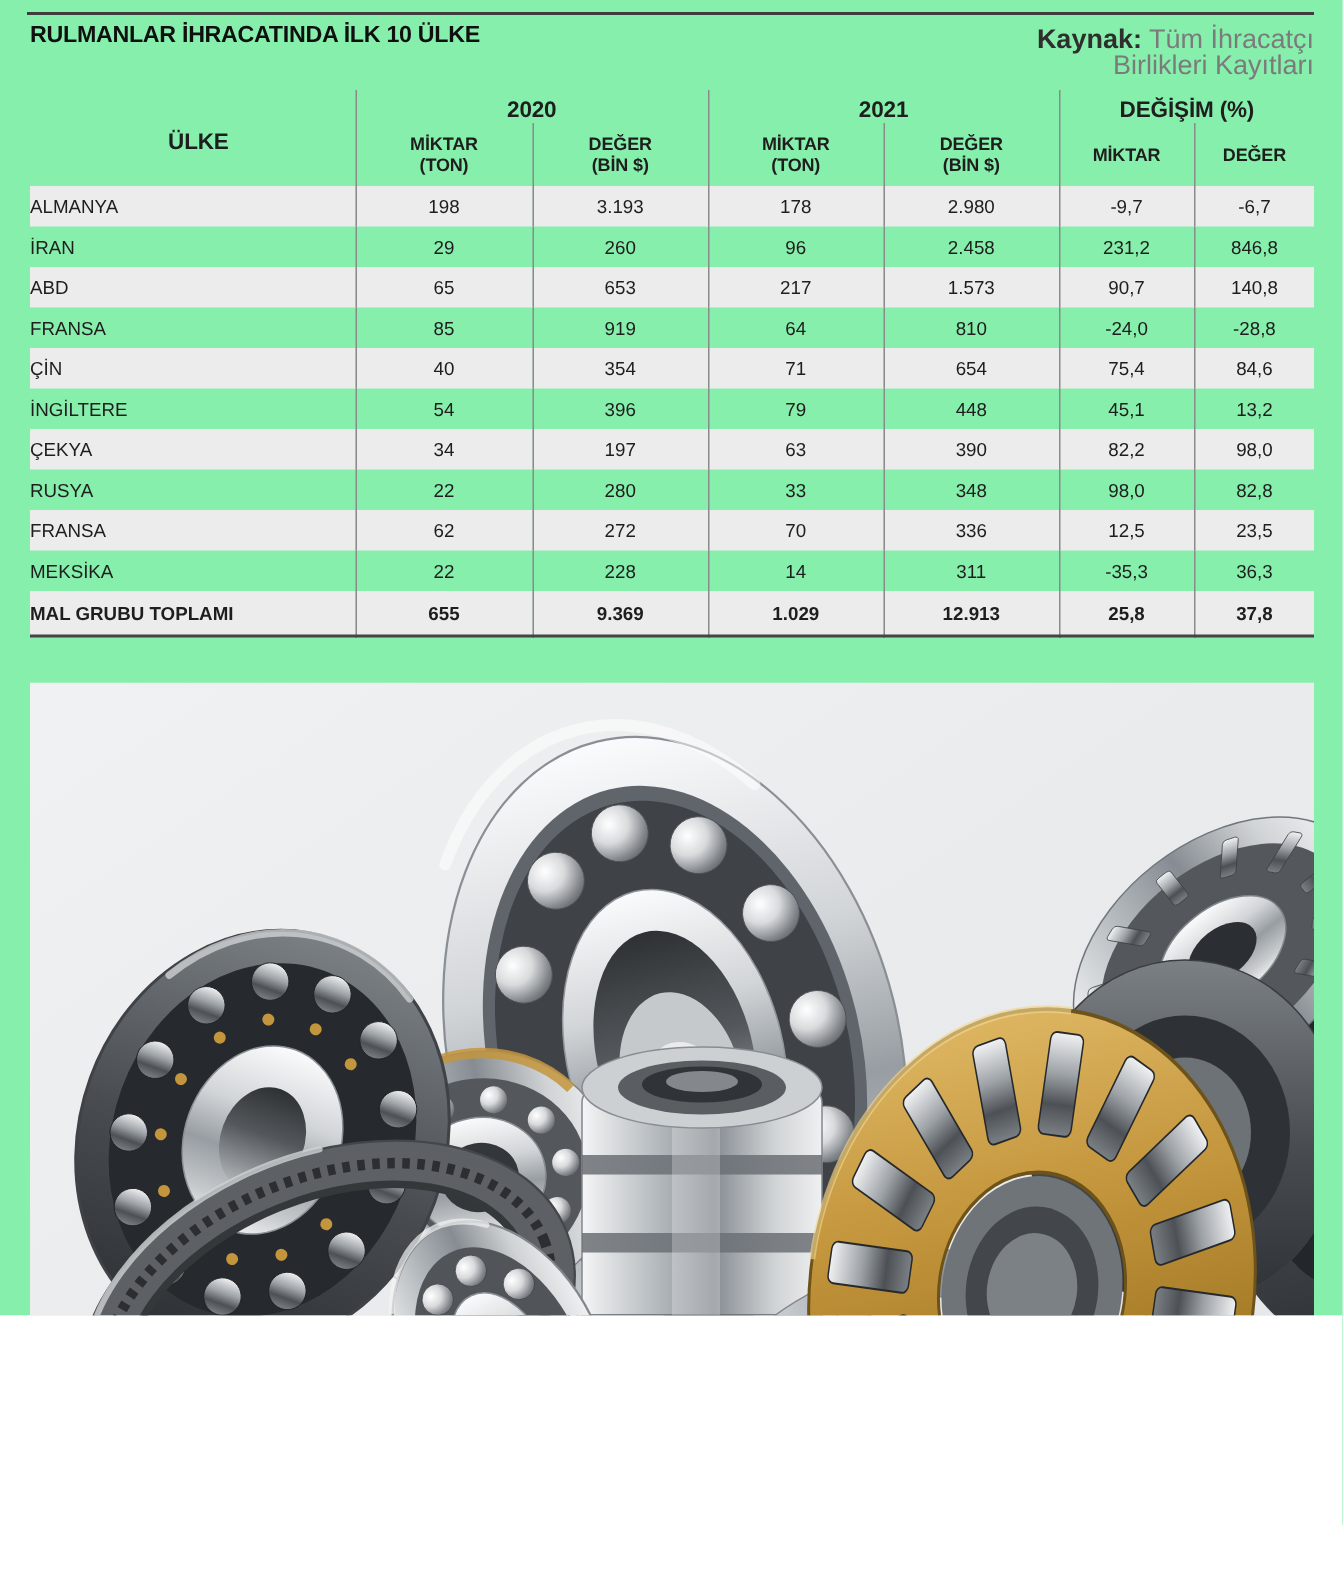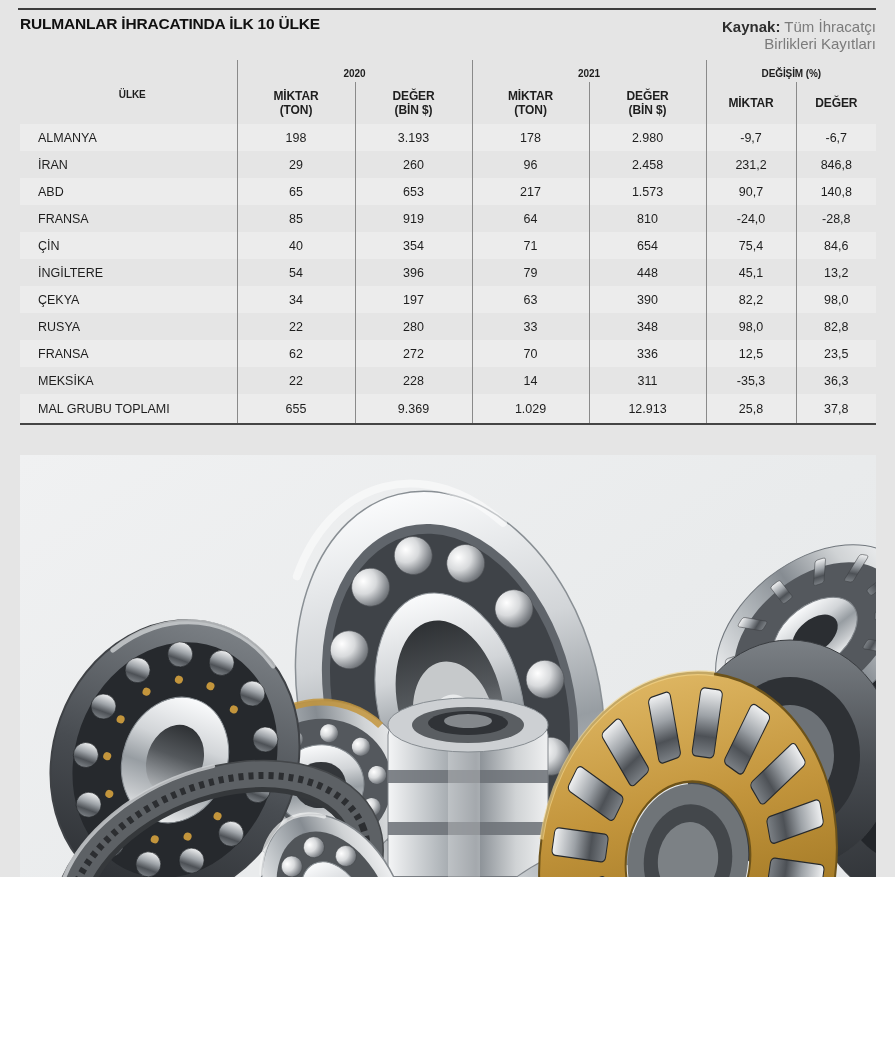--- a/index.html
+++ b/index.html
@@ -1,38 +1,38 @@
 <!DOCTYPE html>
 <html><head>
 <meta charset="utf-8">
 <style>
   * { box-sizing: border-box; margin: 0; padding: 0; }
   body { background:#ffffff; font-family:"Liberation Sans", sans-serif; }
-  .page { position:relative; width:895px; height:877px; background:#e5e5e5; overflow:hidden; }
+  .page { position:relative; width:895px; height:877px; background:#86efac; overflow:hidden; }
 
   .toprule { position:absolute; left:18px; top:8px; width:858px; height:2px; background:#3d3d3d; }
 
   .titles { position:absolute; left:20px; top:15px; }
   .title  { font-size:15.5px; font-weight:bold; color:#101010; letter-spacing:-0.2px; }
   .subtitle { font-size:13.5px; color:#1c1c1c; margin-top:5px; letter-spacing:-0.2px; }
 
-  .source { position:absolute; right:19px; top:18px; text-align:right; font-size:15px; line-height:17px; color:#7b7b7b; }
+  .source { position:absolute; right:19px; top:18px; text-align:right; font-size:18px; line-height:17px; color:#7b7b7b; }
   .source .lbl { font-weight:bold; color:#2e2e2e; }
 
   table.data { position:absolute; left:20px; top:60px; width:856px; border-collapse:collapse; table-layout:fixed; border-bottom:2px solid #454545; }
   table.data th, table.data td { font-size:12.5px; color:#1e1e1e; }
   thead th { font-weight:bold; vertical-align:middle; text-align:center; letter-spacing:-0.1px; }
-  tr.grouprow th { height:22px; font-size:10px; padding-top:4px; }
+  tr.grouprow th { height:22px; font-size:15px; padding-top:4px; }
   tr.subrow th { height:42px; font-size:12px; line-height:1.2; }
   .th2 { white-space:pre-line; }
   th.country-h { text-align:center; padding-left:8px; font-size:13px; }
   tbody td { height:27px; text-align:center; }
-  tbody td.country { text-align:left; padding-left:18px; }
+  tbody td.country { text-align:left; padding-left:0; }
   tbody tr:nth-child(odd) { background:#ececec; }
-  tbody tr.total td { font-weight:normal; height:30px; }
+  tbody tr.total td { font-weight:bold; height:30px; }
   .bl  { border-left:1px solid #8a8a8a; }   
   .bl2 { border-left:1px solid #8a8a8a; }   
 
   .photo { position:absolute; left:20px; top:455px; width:856px; height:577px; }
   .photo svg { display:block; }
 </style>
 </head>
 <body>
 
 <div class="page">

